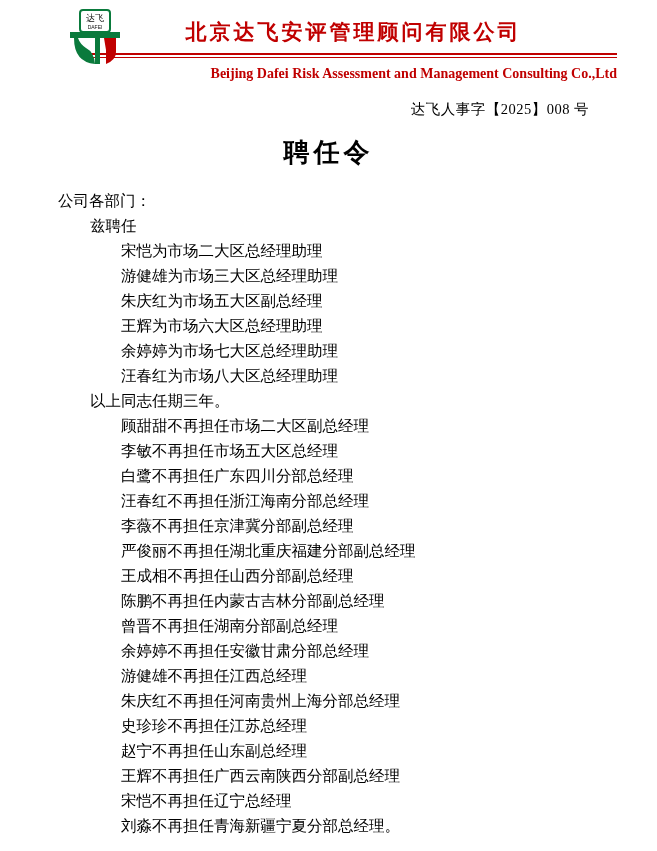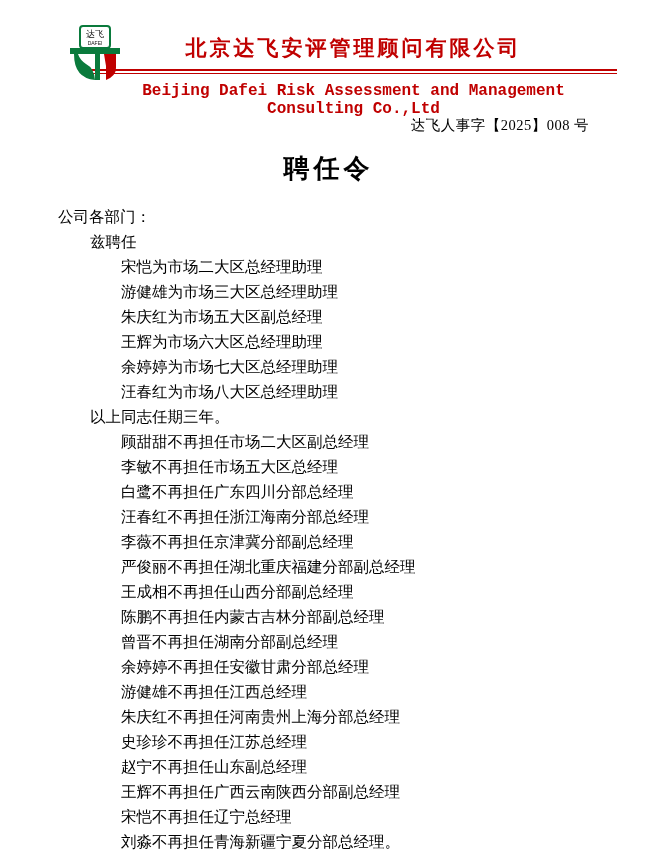--- a/index.html
+++ b/index.html
@@ -13,21 +13,21 @@
     font-family: "Liberation Serif", "DejaVu Serif", serif;
     color: #000000;
     overflow: hidden;
     position: relative;
   }
   .page {
     width: 657px;
     height: 597px;
     position: relative;
     box-sizing: border-box;
-    padding: 16px 40px;
+    padding: 0 40px;
   }
 
   
   .letterhead {
     position: relative;
     padding-top: 10px;
     height: 76px;
   }
   .logo {
     position: absolute;
@@ -55,27 +55,27 @@
   .rule .line1 {
     height: 2px;
     background: #c00000;
   }
   .rule .line2 {
     height: 1px;
     background: #c00000;
     margin-top: 2px;
   }
   .company-en {
-    text-align: center;
+    text-align: right;
     color: #c00000;
     font-weight: bold;
-    font-size: 16px;
+    font-size: 14px;
     margin-top: 8px;
     padding-left: 50px;
-    font-family: Liberation Mono, monospace;
+    font-family: Liberation Serif, serif;
   }
 
   
   .doc-number {
     text-align: right;
     font-size: 14.5px;
     margin-top: 14px;
     padding-right: 28px;
     letter-spacing: 0.5px;
   }

